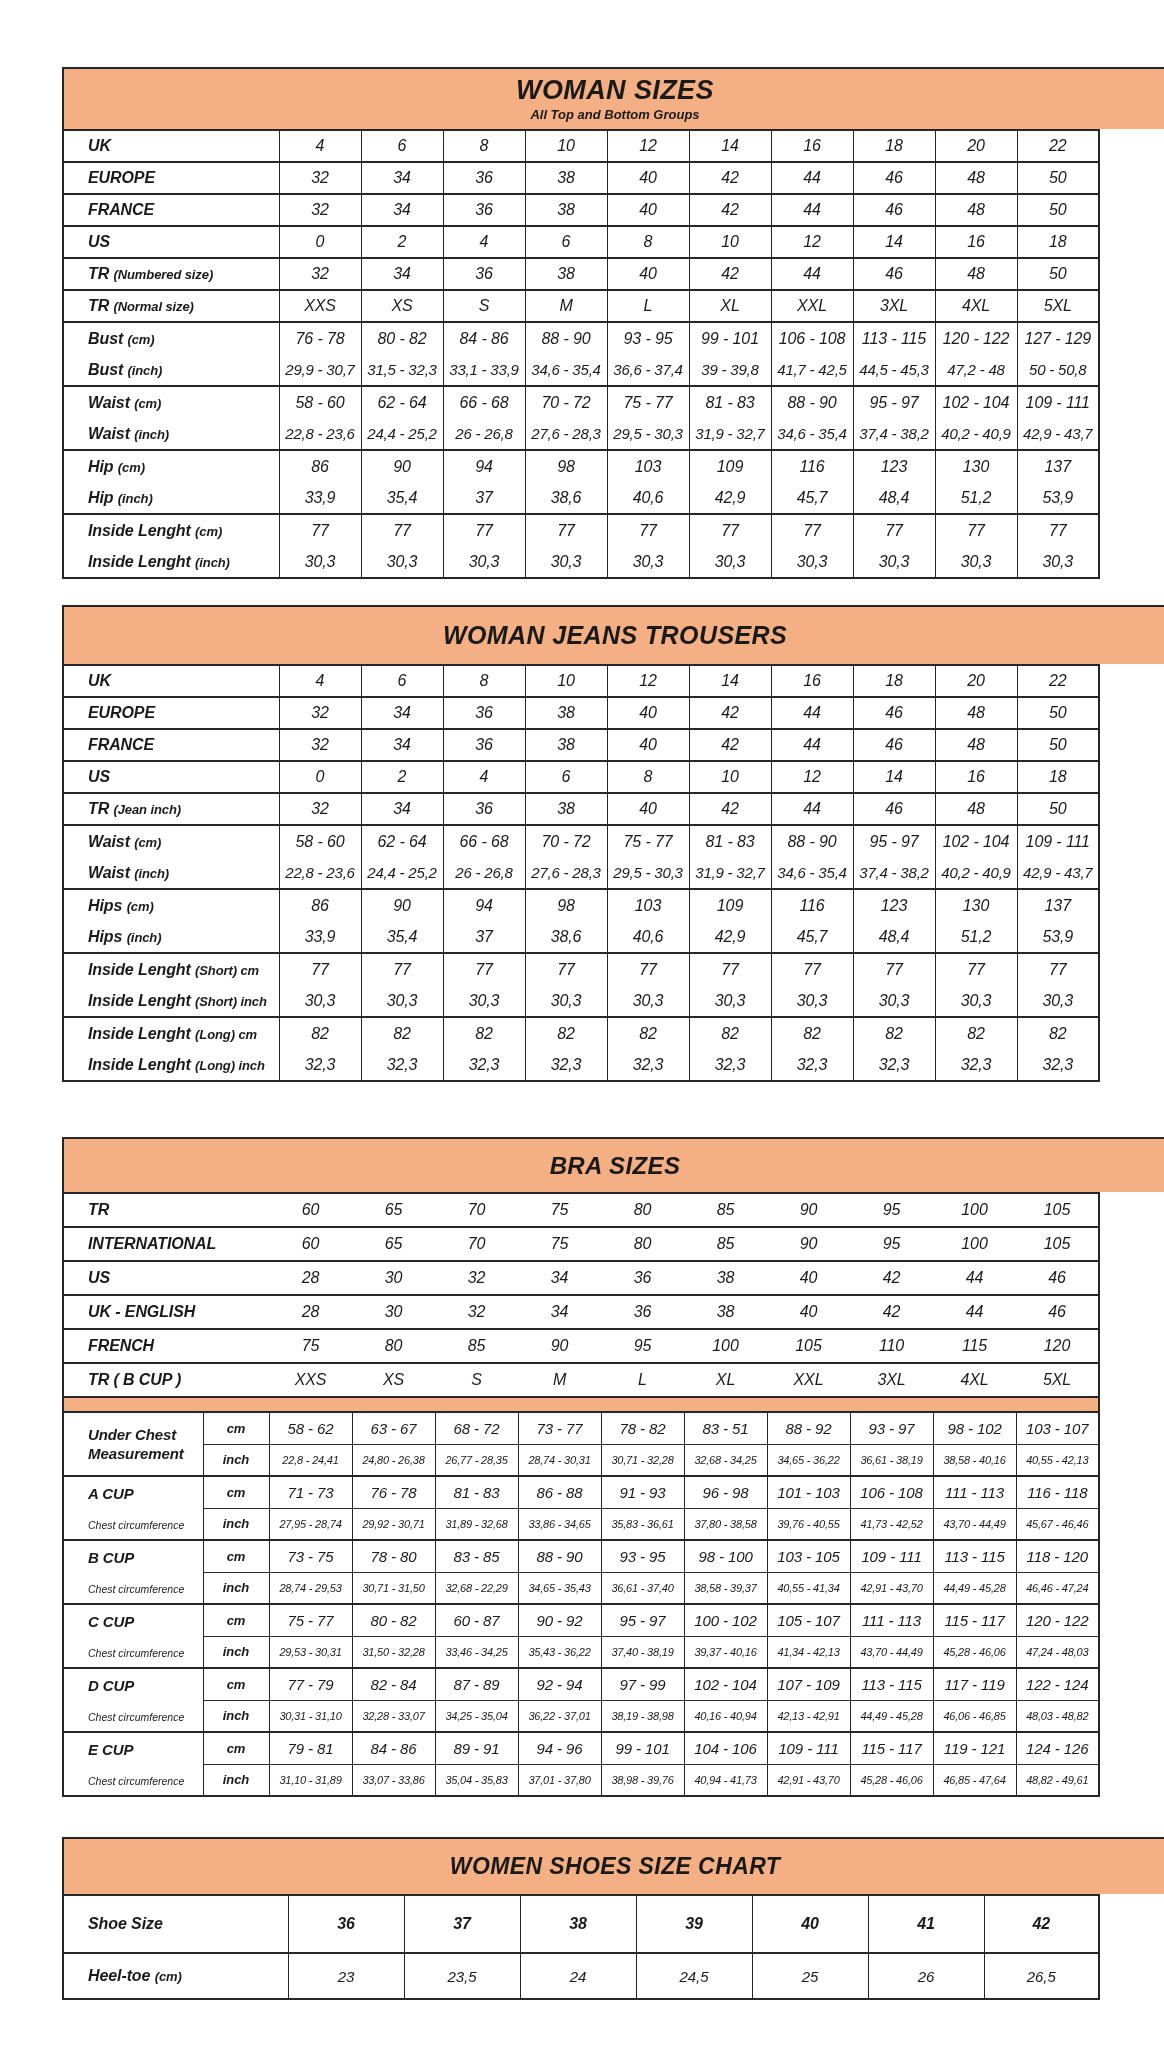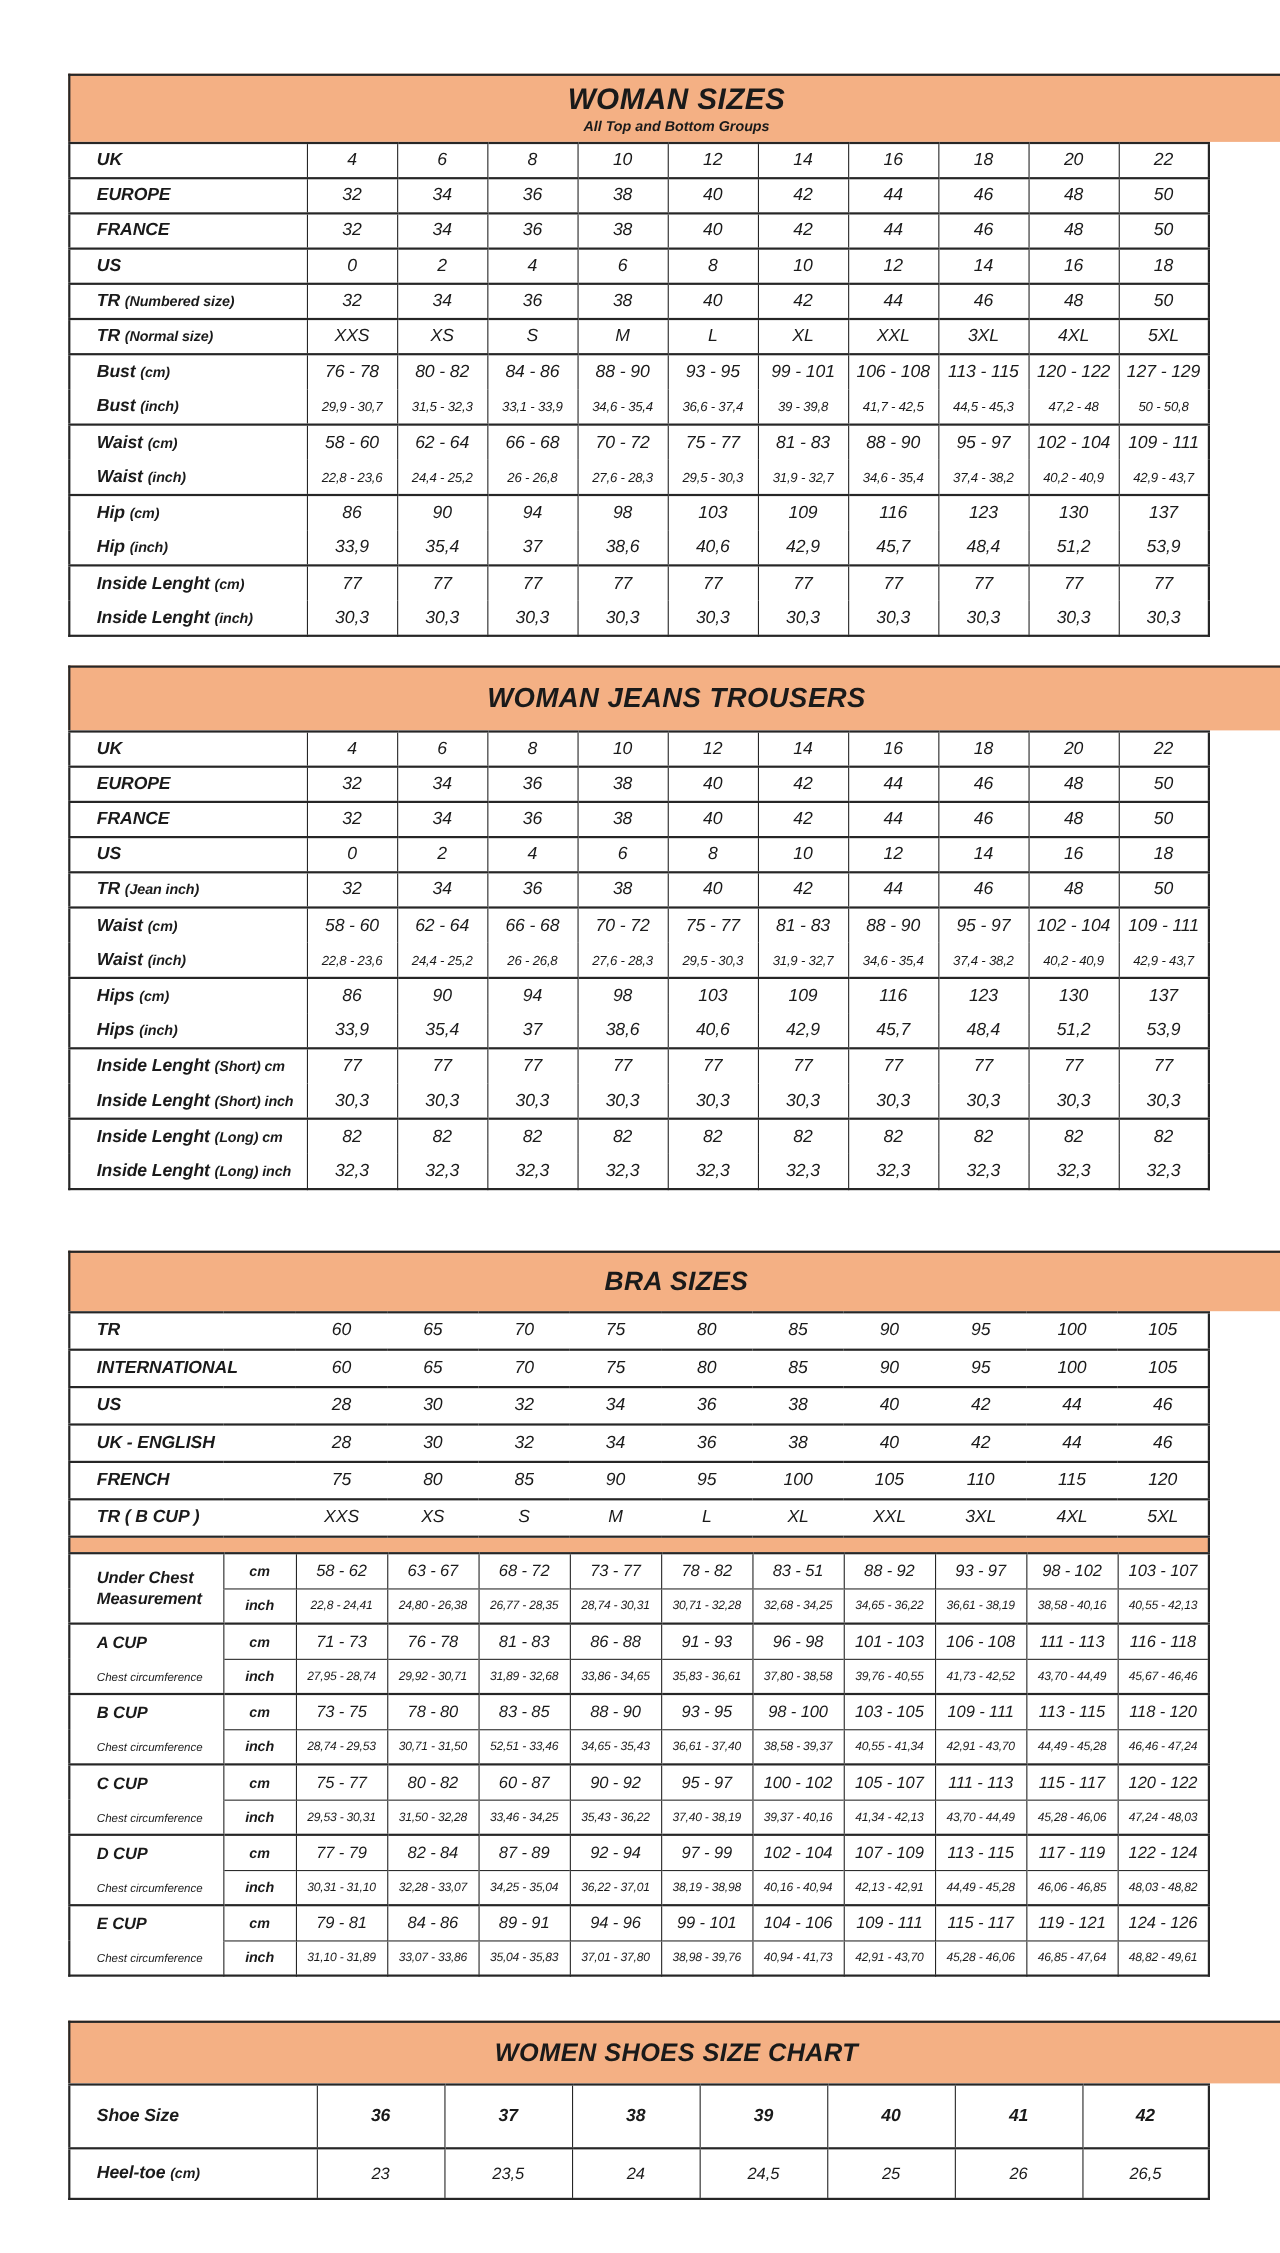--- a/index.html
+++ b/index.html
@@ -48,21 +48,21 @@
   .sz tr.o > td{border-left:0;height:34px;}
   .shoes tbody tr:nth-child(1) td{height:58px;}
   .shoes tbody tr:nth-child(2) td{height:46px;}
 
   td.lbl{text-align:left;padding-left:24px;font-weight:bold;font-size:16px;}
   tr.u td.lbl{font-size:15px;}
   td.lbl.wrap{white-space:normal;line-height:1.3;font-size:14.5px;}
   .ls{font-size:13px;font-weight:bold;}
   .ls.stack{display:block;font-weight:normal;font-size:10.5px;letter-spacing:0;line-height:1.15;margin-top:17px;}
   td.unit{font-weight:bold;font-size:13px;}
-  td.v-s{font-size:12px;letter-spacing:-.2px;}
+  td.v-s{font-size:15px;letter-spacing:-.2px;}
   td.v-t{font-size:11px;letter-spacing:-.2px;}
   td.v-m{font-size:15px;}
   td.v-b{font-weight:bold;}
   tr.dvr td{height:15px;border-top:2.2px solid #262626;padding:0;}
 </style>
 </head>
 <body>
 
 <div id="page">
     <div class="tb tbl0">
@@ -627,21 +627,21 @@
             <td class="val v-m">98 - 100</td>
             <td class="val v-m">103 - 105</td>
             <td class="val v-m">109 - 111</td>
             <td class="val v-m">113 - 115</td>
             <td class="val v-m">118 - 120</td>
           </tr>
           <tr class="gi u">
             <td class="unit">inch</td>
             <td class="val v-t">28,74 - 29,53</td>
             <td class="val v-t">30,71 - 31,50</td>
-            <td class="val v-t">52,51 - 33,46</td>
+            <td class="val v-t">32,68 - 22,29</td>
             <td class="val v-t">34,65 - 35,43</td>
             <td class="val v-t">36,61 - 37,40</td>
             <td class="val v-t">38,58 - 39,37</td>
             <td class="val v-t">40,55 - 41,34</td>
             <td class="val v-t">42,91 - 43,70</td>
             <td class="val v-t">44,49 - 45,28</td>
             <td class="val v-t">46,46 - 47,24</td>
           </tr>
           <tr class="gs u">
             <td class="lbl" rowspan="2"><span class="lm">C CUP</span><span class="ls stack">Chest circumference</span></td>

